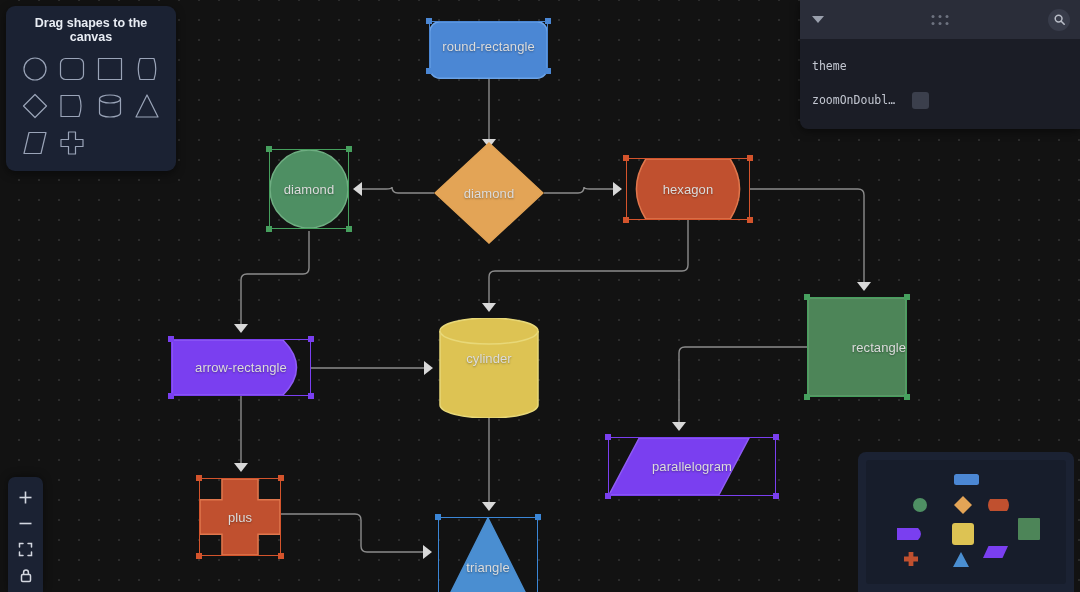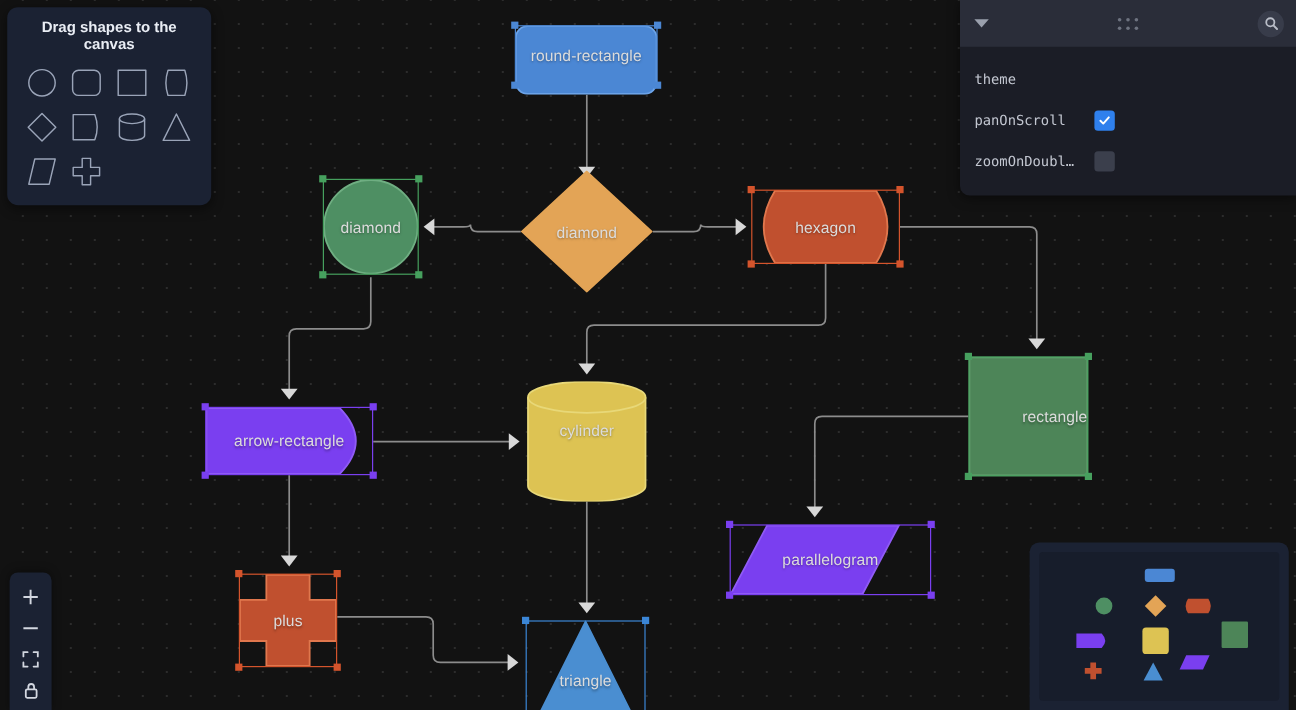--- a/index.html
+++ b/index.html
@@ -361,28 +361,20 @@
           <circle cx="5.6" cy="5.6" r="3.4" fill="none" stroke="#b9bdc7" stroke-width="1.5"></circle>
           <line x1="8.2" y1="8.2" x2="11.2" y2="11.2" stroke="#b9bdc7" stroke-width="1.6" stroke-linecap="round"></line>
         </svg>
       </div>
     </div>
     <div class="s-body" id="s-body">
         <div class="s-row">
           <div class="s-key">theme</div>
         </div>
         <div class="s-row">
-          <div class="s-key">panOnScroll</div>
-          <div class="s-check on">
-            <svg width="11" height="11" viewBox="0 0 11 11">
-              <path d="M2 5.6 L4.4 8 L9 2.8" fill="none" stroke="#fff" stroke-width="1.6" stroke-linecap="round" stroke-linejoin="round"></path>
-            </svg>
-          </div>
-        </div>
-        <div class="s-row">
           <div class="s-key">zoomOnDoubl…</div>
           <div class="s-check"></div>
         </div>
       </div>
   </div>
 
   <div id="zoomctl">
     <div class="zbtn">
       <svg width="15" height="15" viewBox="0 0 15 15">
         <line x1="7.5" y1="1.5" x2="7.5" y2="13.5" stroke="#d3d7e0" stroke-width="1.6"></line>

